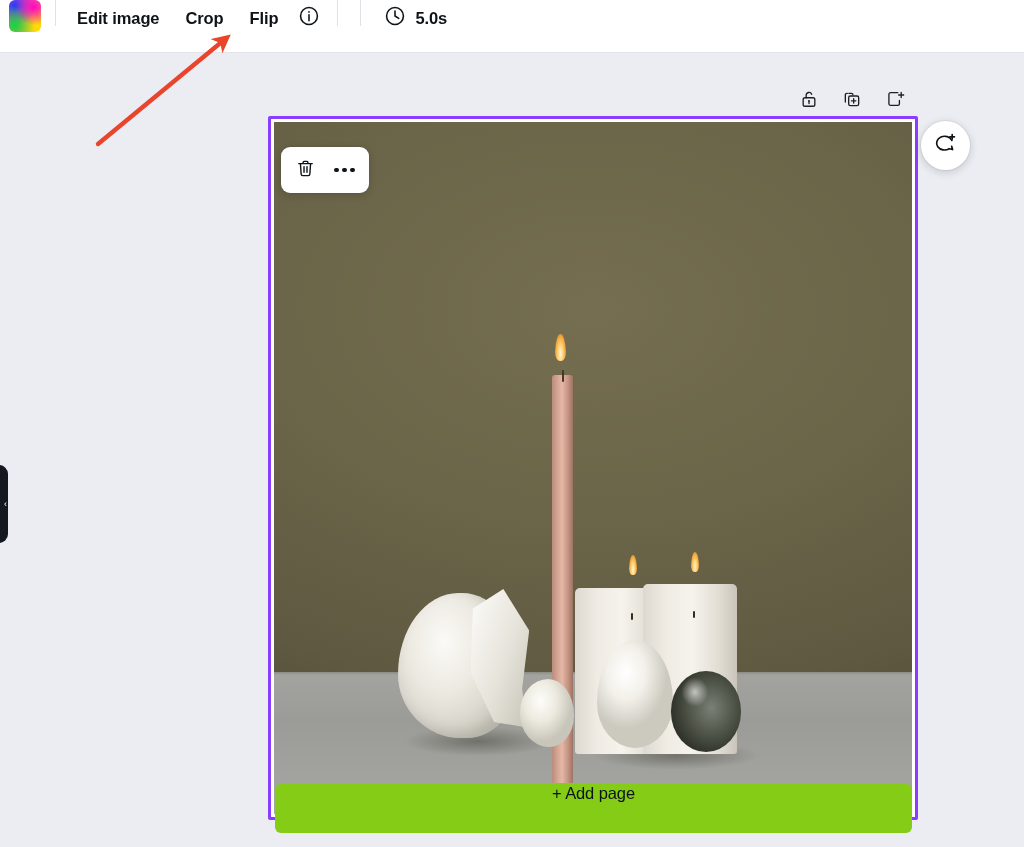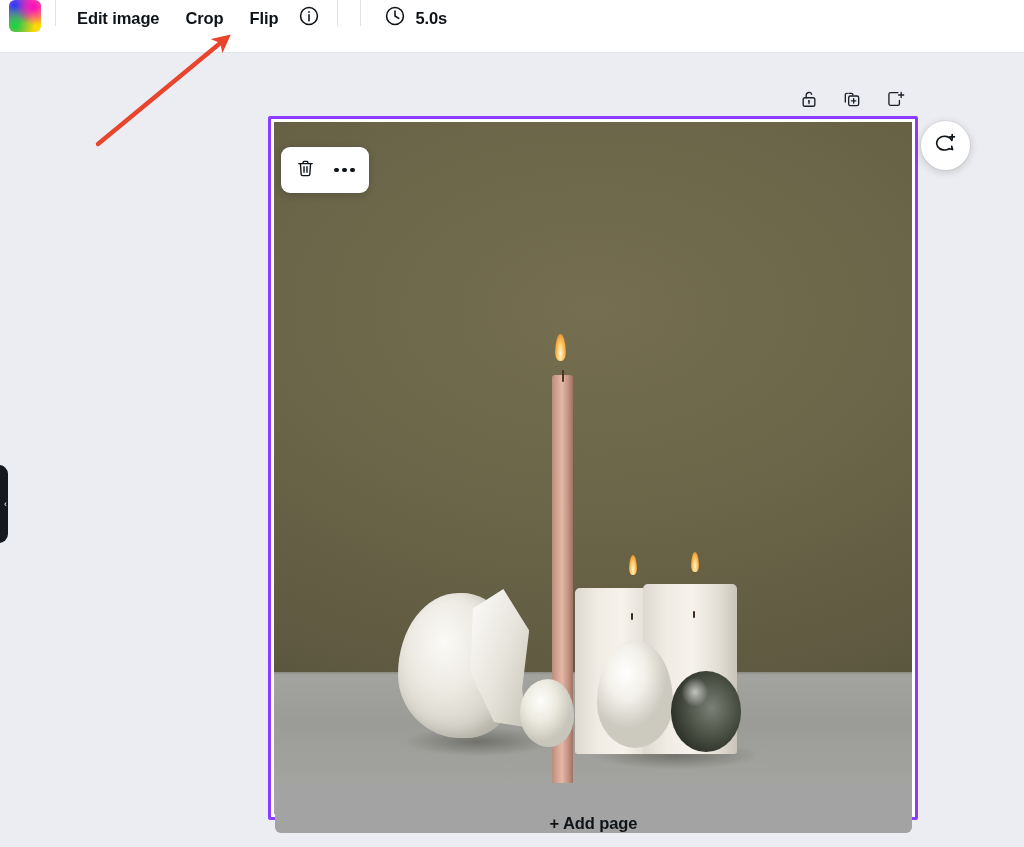--- a/index.html
+++ b/index.html
@@ -307,29 +307,29 @@
     color: #0E1318;
   }
 
   
   .add-page {
     position: absolute;
     left: 275px;
     top: 731px;
     width: 637px;
     height: 49px;
-    background: #a3a3a3;
+    background: #84cc16;
     border-radius: 6px;
     display: flex;
-    align-items: flex-end;
+    align-items: flex-start;
     justify-content: center;
     cursor: pointer;
     color: #0E1318;
     font-size: 16.5px;
-    font-weight: 700;
+    font-weight: 400;
     letter-spacing: -0.1px;
     z-index: 9;
   }
 
   
   .annotation {
     position: absolute;
     left: 0; top: 0;
     width: 1024px; height: 847px;
     pointer-events: none;

